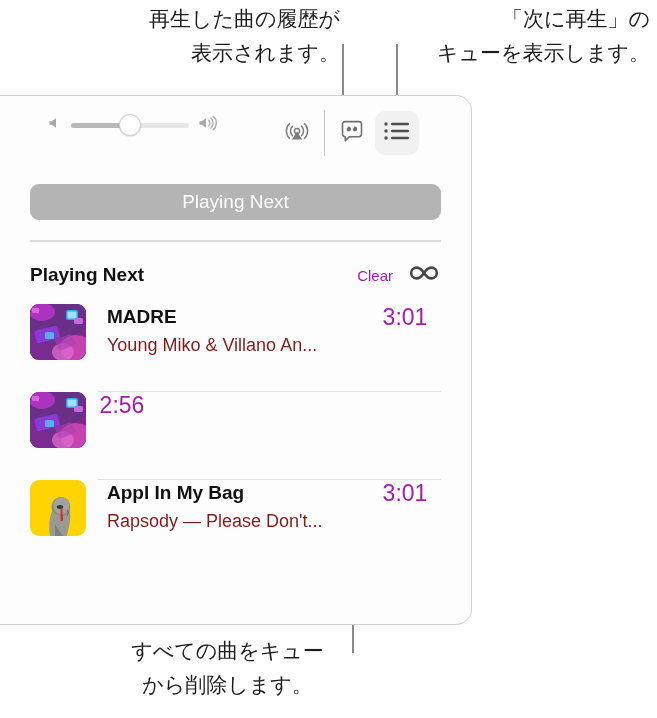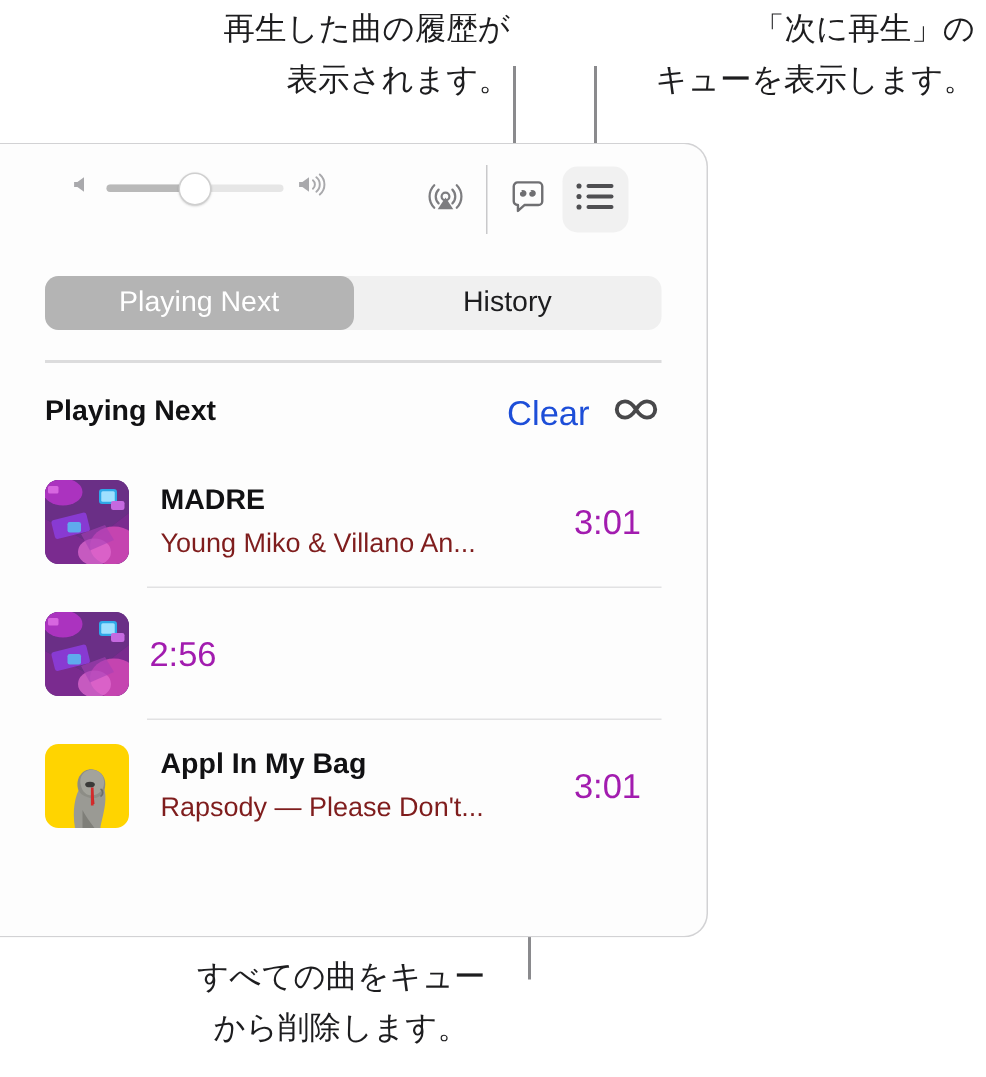--- a/index.html
+++ b/index.html
@@ -215,37 +215,36 @@
     align-items: center;
     height: 30px;
   }
   #section-title {
     font-size: 19px;
     font-weight: 700;
     color: #111113;
     flex: 1;
   }
   #clear-button {
-    font-size: 23px;
-    color: #1d4ed8;
+    font-size: 15px;
+    color: #a21caf;
     margin-right: 14px;
   }
   #autoplay-button {
     display: flex;
     align-items: center;
     justify-content: center;
   }
 
   
   #track-list {
     margin: 14px 30px 0 50px;
   }
   .track-row {
     display: flex;
-    align-items: center;
     height: 88px;
     position: relative;
   }
   .track-row + .track-row .track-art::before { content: none; }
   .track-sep {
     position: absolute;
     left: 68px;
     right: 0;
     bottom: 0;
     height: 1px;
@@ -369,21 +368,20 @@
             <rect x="8" y="9.7" width="18" height="2.6" rx="1.3" fill="#4e4e51"></rect>
             <rect x="8" y="16.7" width="18" height="2.6" rx="1.3" fill="#4e4e51"></rect>
           </svg>
         </span>
       </div>
     </div>
   </div>
 
   <div id="tab-bar">
     <div class="tab active">Playing Next</div>
-    <div class="tab">History</div>
   </div>
 
   <div id="tab-divider"></div>
 
   <div id="section-header">
     <div id="section-title">Playing Next</div>
     <div id="clear-button">Clear</div>
     <div id="autoplay-button">
       <span>
         <svg width="34" height="20" viewBox="0 0 34 20">

